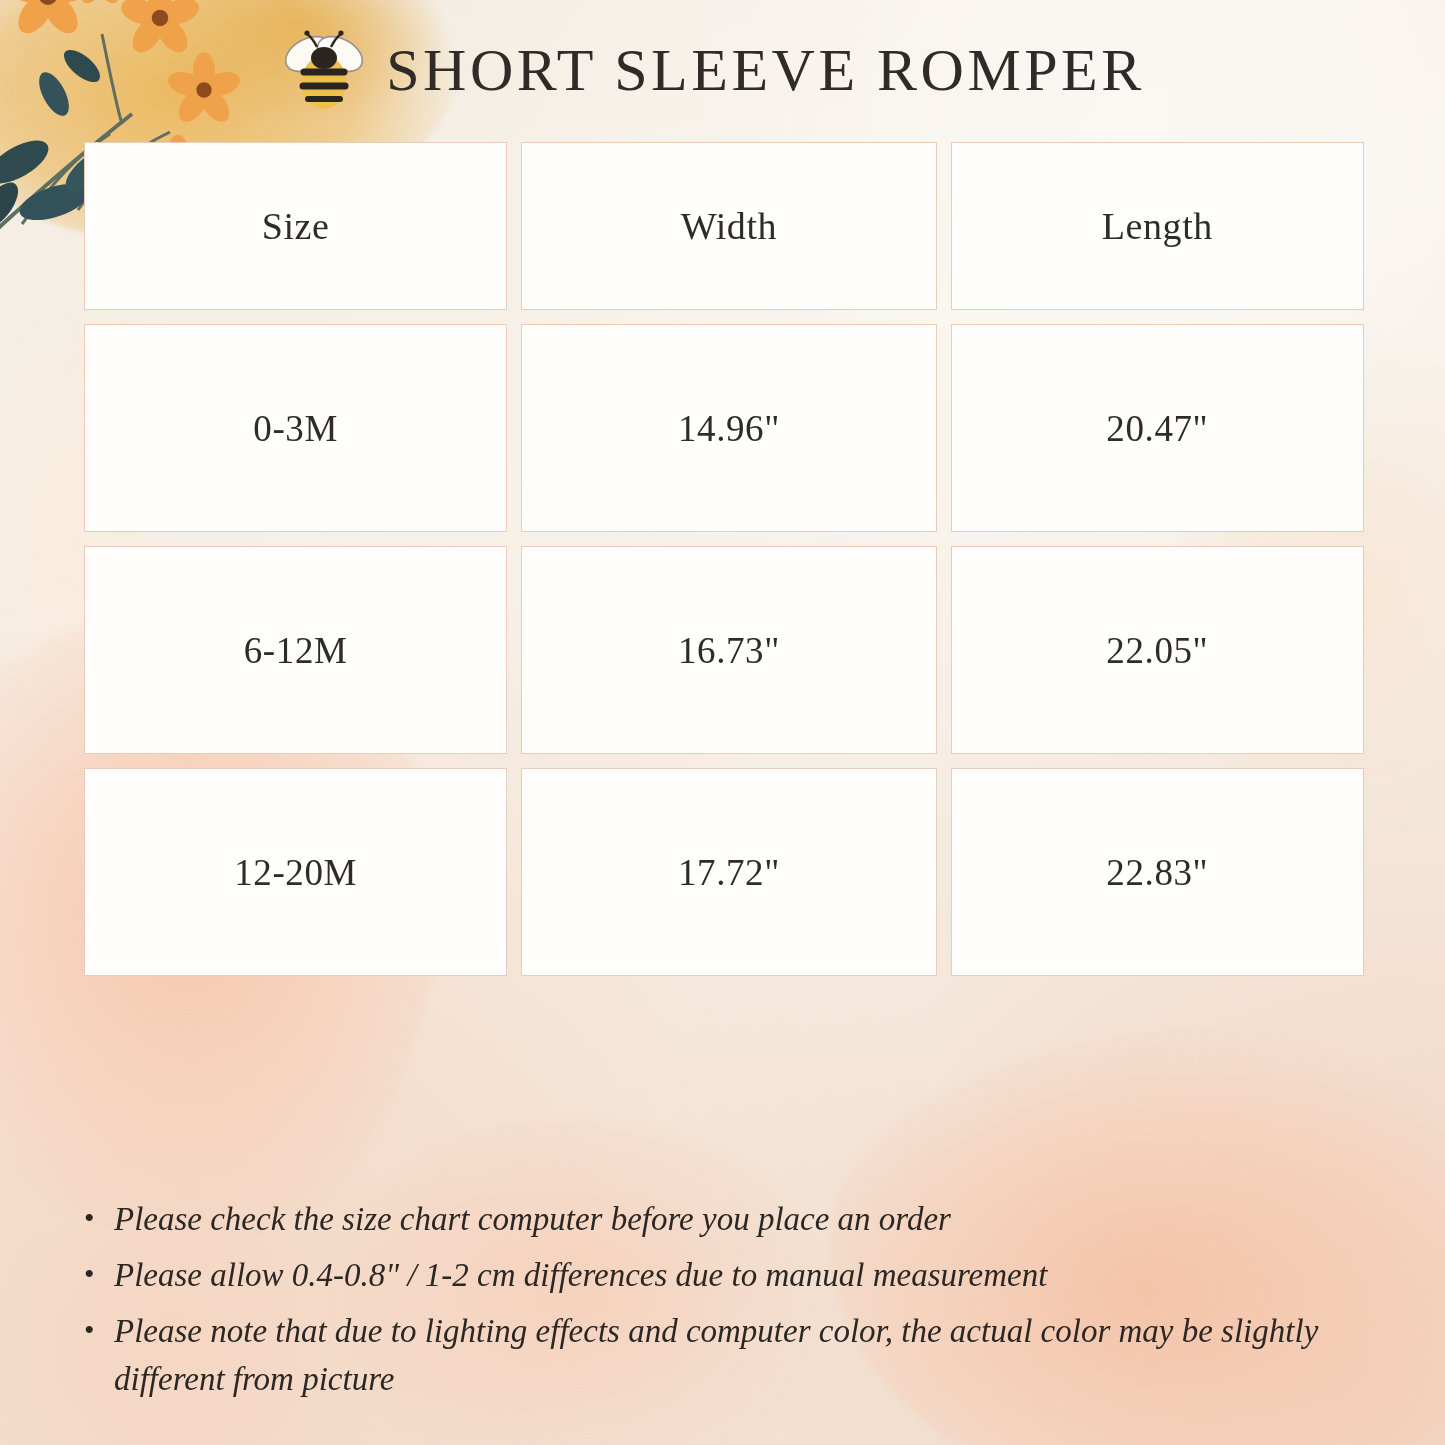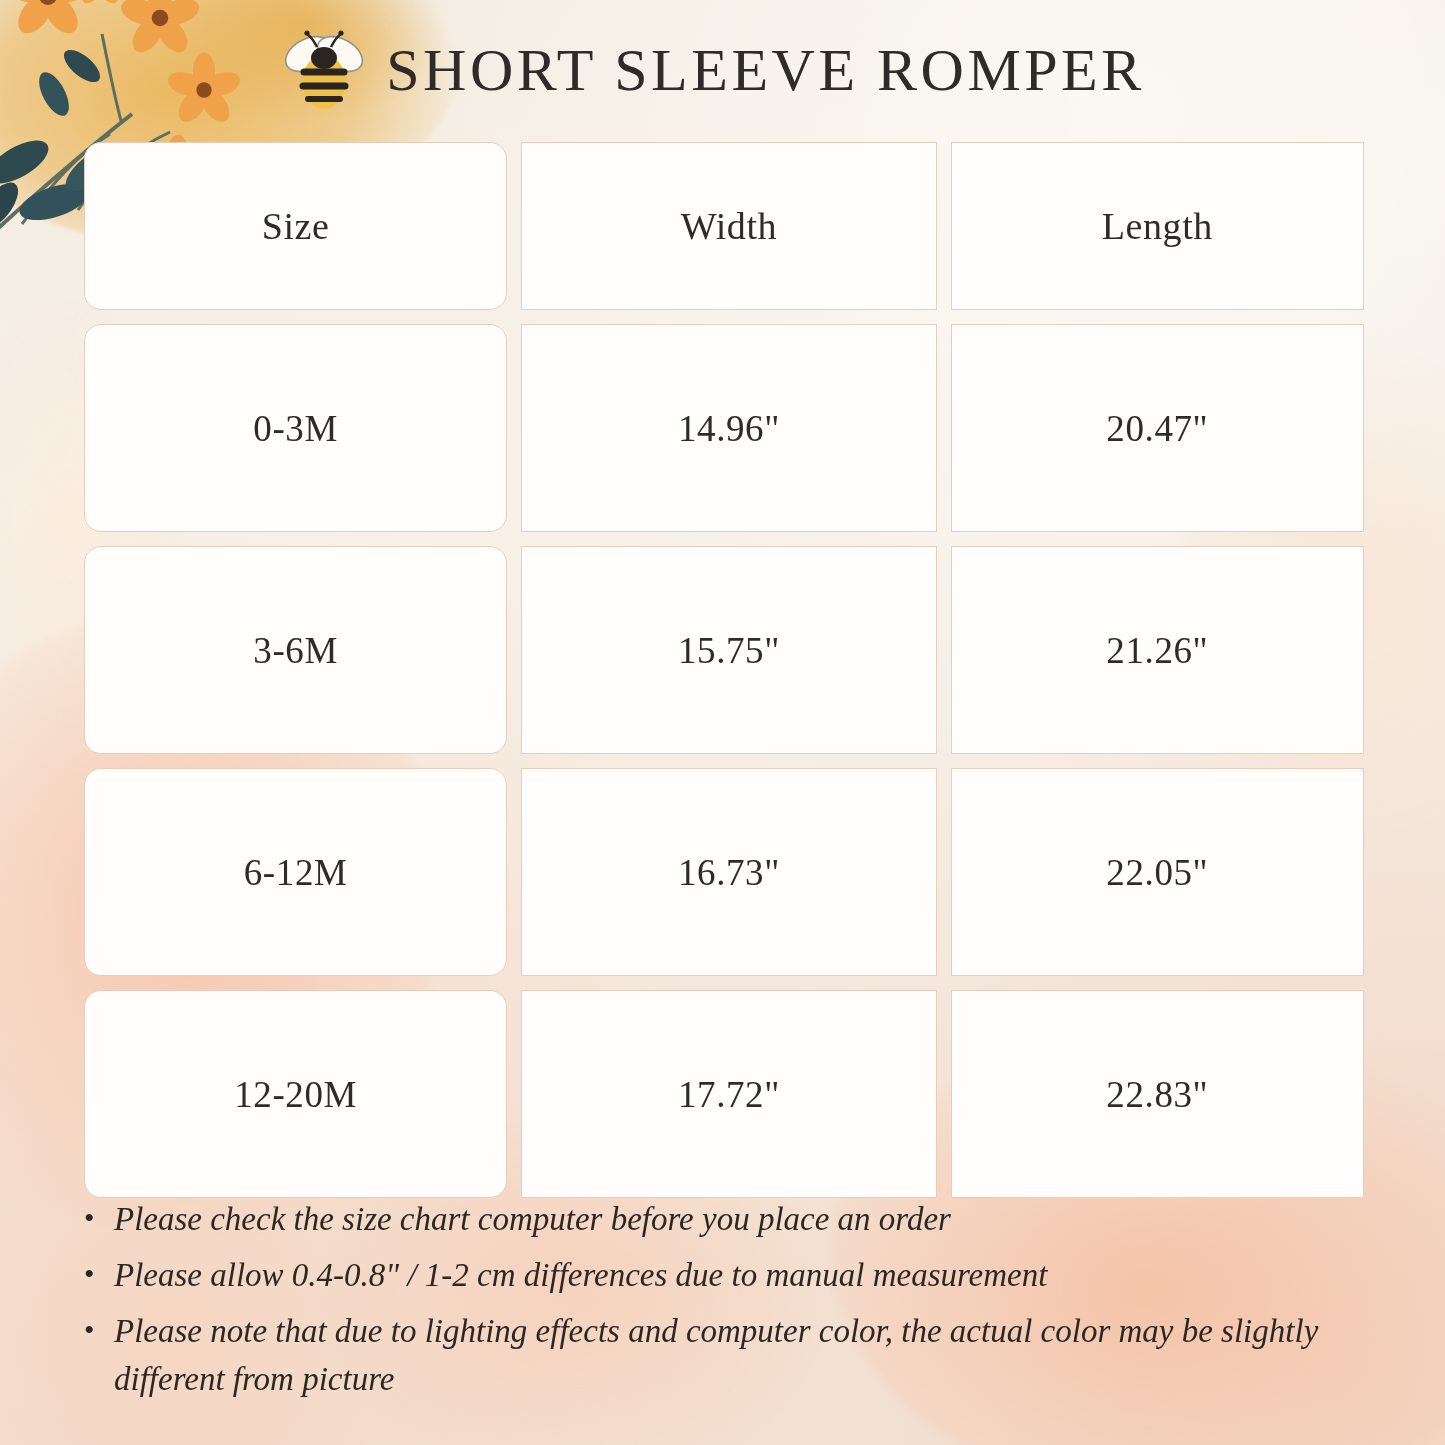--- a/index.html
+++ b/index.html
@@ -133,21 +133,21 @@
     background: #fffefc;
     border: 1px solid #e9cdb9;
     box-sizing: border-box;
     display: flex;
     align-items: center;
     justify-content: center;
     font-size: 37px;
     color: #2f2b28;
     letter-spacing: 0.6px;
   }
-  .row .cell:nth-child(1) { width: 428px; border-radius: 17px; }
+  .row .cell:nth-child(1) { width: 428px; }
   .row .cell:nth-child(2) { width: 420px; }
   .row .cell:nth-child(3) { width: 418px; }
   .row.header .cell { height: 168px; font-size: 38px; }
   .row.body .cell { height: 208px; }
 
   
   .notes {
     position: absolute;
     left: 84px;
     top: 1196px;
@@ -269,25 +269,20 @@
       <div class="cell">Width</div>
       <div class="cell">Length</div>
     </div>
 
     <div class="row body">
       <div class="cell">0-3M</div>
       <div class="cell">14.96"</div>
       <div class="cell">20.47"</div>
     </div>
 
-    <div class="row body">
-      <div class="cell">3-6M</div>
-      <div class="cell">15.75"</div>
-      <div class="cell">21.26"</div>
-    </div>
 
     <div class="row body">
       <div class="cell">6-12M</div>
       <div class="cell">16.73"</div>
       <div class="cell">22.05"</div>
     </div>
 
     <div class="row body">
       <div class="cell">12-20M</div>
       <div class="cell">17.72"</div>

